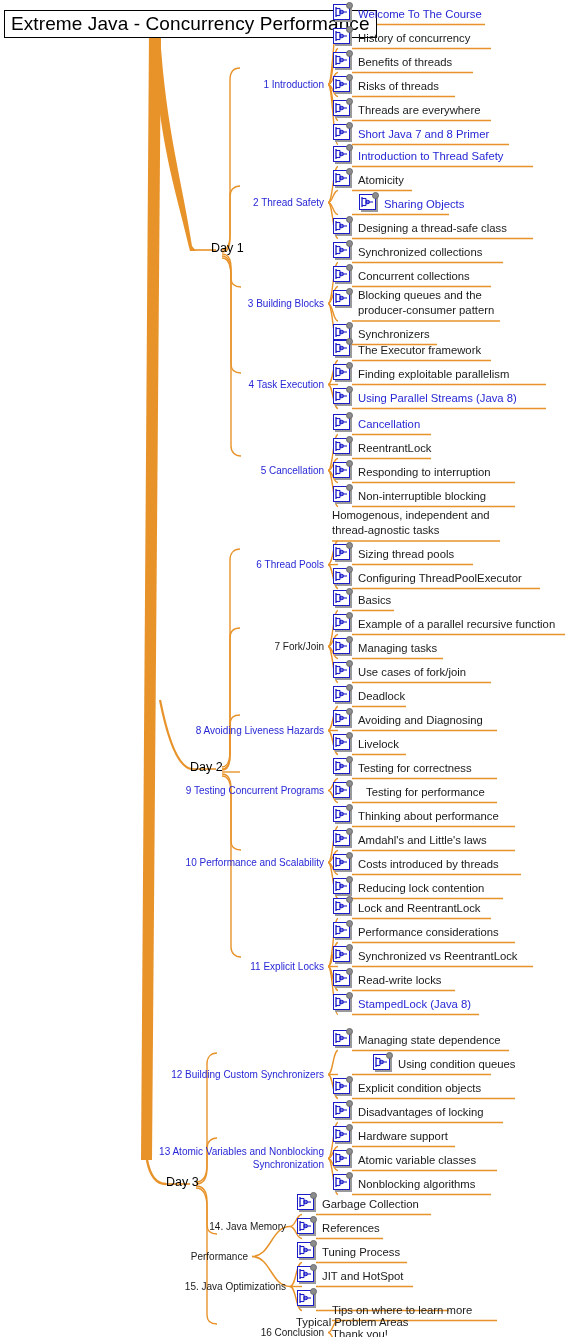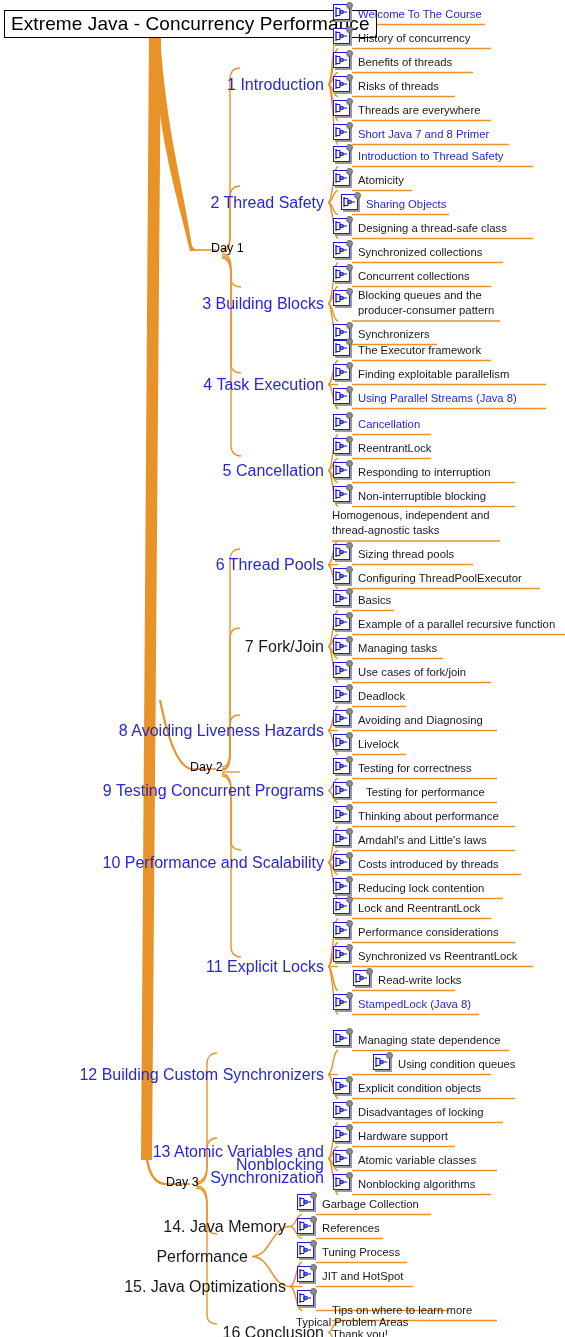--- a/index.html
+++ b/index.html
@@ -22,21 +22,21 @@
   }
 
   
   .day-node{
     position:absolute;font-size:12.5px;color:#000;
     white-space:nowrap;line-height:14px;
   }
 
   
   .chapter{
-    position:absolute;font-size:16px;line-height:13px;
+    position:absolute;font-size:10px;line-height:13px;
     color:#2727d6;white-space:nowrap;
     text-align:right;
   }
   .chapter.black{color:#1a1a1a;}
   .chapter.wrap{white-space:normal;width:175px;}
 
   
   .leaf{
     position:absolute;display:flex;align-items:flex-start;
     height:24px;
@@ -357,21 +357,21 @@
             <path d="M3 4.5 L7 4.5" stroke="#1b1bc8" stroke-width="1.1" fill="none"></path>
             <path d="M3 11.5 L7 11.5" stroke="#1b1bc8" stroke-width="1.1" fill="none"></path>
             <path d="M7 4.5 L7 11.5" stroke="#1b1bc8" stroke-width="1.1" fill="none"></path>
             <path d="M7 8 L14 8" stroke="#1b1bc8" stroke-width="1.1" fill="none"></path>
             <circle cx="8.6" cy="8" r="1.7" fill="none" stroke="#1b1bc8" stroke-width="1.1"></circle>
           </svg>
           <span class="bead"></span>
         </span>
         <span class="lbl">Atomicity</span>
       </div>
-      <div class="leaf" style="left: 340px; top: 192px;">
+      <div class="leaf" style="left: 332px; top: 192px; padding-left: 26px;">
         <span class="nicon">
           <span class="shadow"></span>
           <span class="page"></span>
           <svg width="17" height="16" viewBox="0 0 17 16">
             <path d="M3 3 L3 13" stroke="#1b1bc8" stroke-width="1.3" fill="none"></path>
             <path d="M3 4.5 L7 4.5" stroke="#1b1bc8" stroke-width="1.1" fill="none"></path>
             <path d="M3 11.5 L7 11.5" stroke="#1b1bc8" stroke-width="1.1" fill="none"></path>
             <path d="M7 4.5 L7 11.5" stroke="#1b1bc8" stroke-width="1.1" fill="none"></path>
             <path d="M7 8 L14 8" stroke="#1b1bc8" stroke-width="1.1" fill="none"></path>
             <circle cx="8.6" cy="8" r="1.7" fill="none" stroke="#1b1bc8" stroke-width="1.1"></circle>
@@ -865,21 +865,21 @@
             <path d="M3 4.5 L7 4.5" stroke="#1b1bc8" stroke-width="1.1" fill="none"></path>
             <path d="M3 11.5 L7 11.5" stroke="#1b1bc8" stroke-width="1.1" fill="none"></path>
             <path d="M7 4.5 L7 11.5" stroke="#1b1bc8" stroke-width="1.1" fill="none"></path>
             <path d="M7 8 L14 8" stroke="#1b1bc8" stroke-width="1.1" fill="none"></path>
             <circle cx="8.6" cy="8" r="1.7" fill="none" stroke="#1b1bc8" stroke-width="1.1"></circle>
           </svg>
           <span class="bead"></span>
         </span>
         <span class="lbl">Synchronized vs ReentrantLock</span>
       </div>
-      <div class="leaf" style="left: 332px; top: 968px; margin-left: 20px;">
+      <div class="leaf" style="left: 332px; top: 968px;">
         <span class="nicon">
           <span class="shadow"></span>
           <span class="page"></span>
           <svg width="17" height="16" viewBox="0 0 17 16">
             <path d="M3 3 L3 13" stroke="#1b1bc8" stroke-width="1.3" fill="none"></path>
             <path d="M3 4.5 L7 4.5" stroke="#1b1bc8" stroke-width="1.1" fill="none"></path>
             <path d="M3 11.5 L7 11.5" stroke="#1b1bc8" stroke-width="1.1" fill="none"></path>
             <path d="M7 4.5 L7 11.5" stroke="#1b1bc8" stroke-width="1.1" fill="none"></path>
             <path d="M7 8 L14 8" stroke="#1b1bc8" stroke-width="1.1" fill="none"></path>
             <circle cx="8.6" cy="8" r="1.7" fill="none" stroke="#1b1bc8" stroke-width="1.1"></circle>

